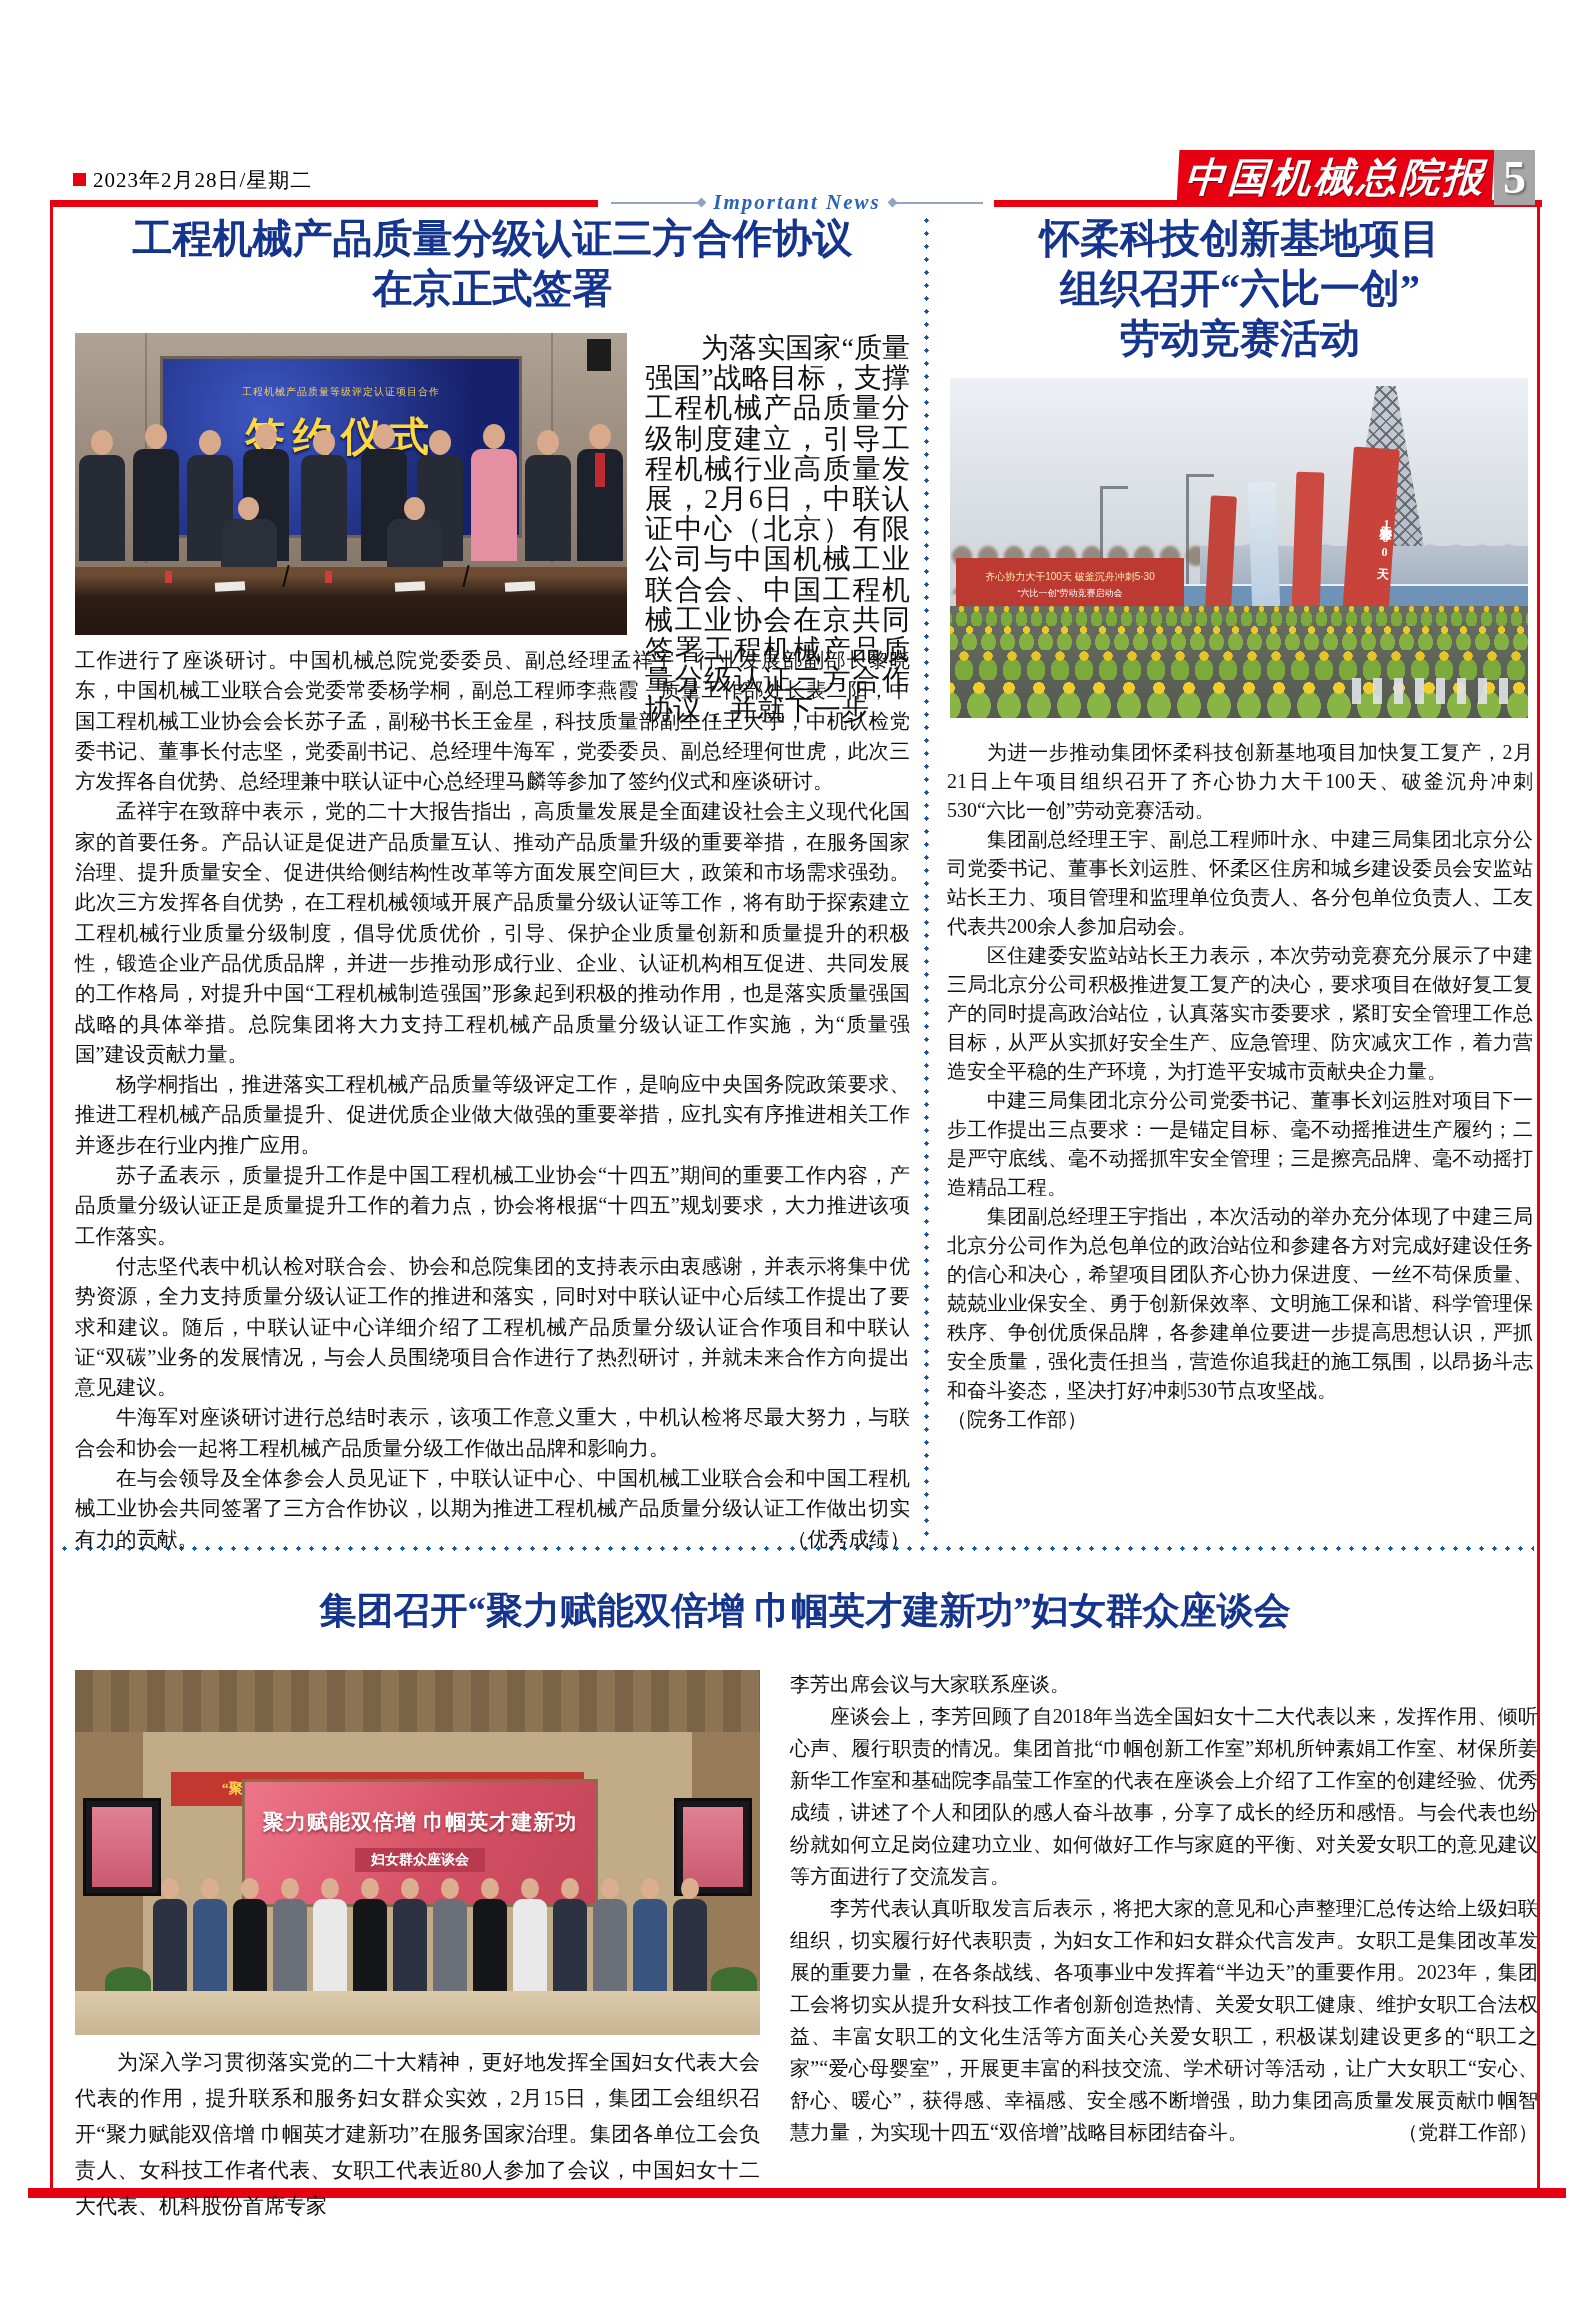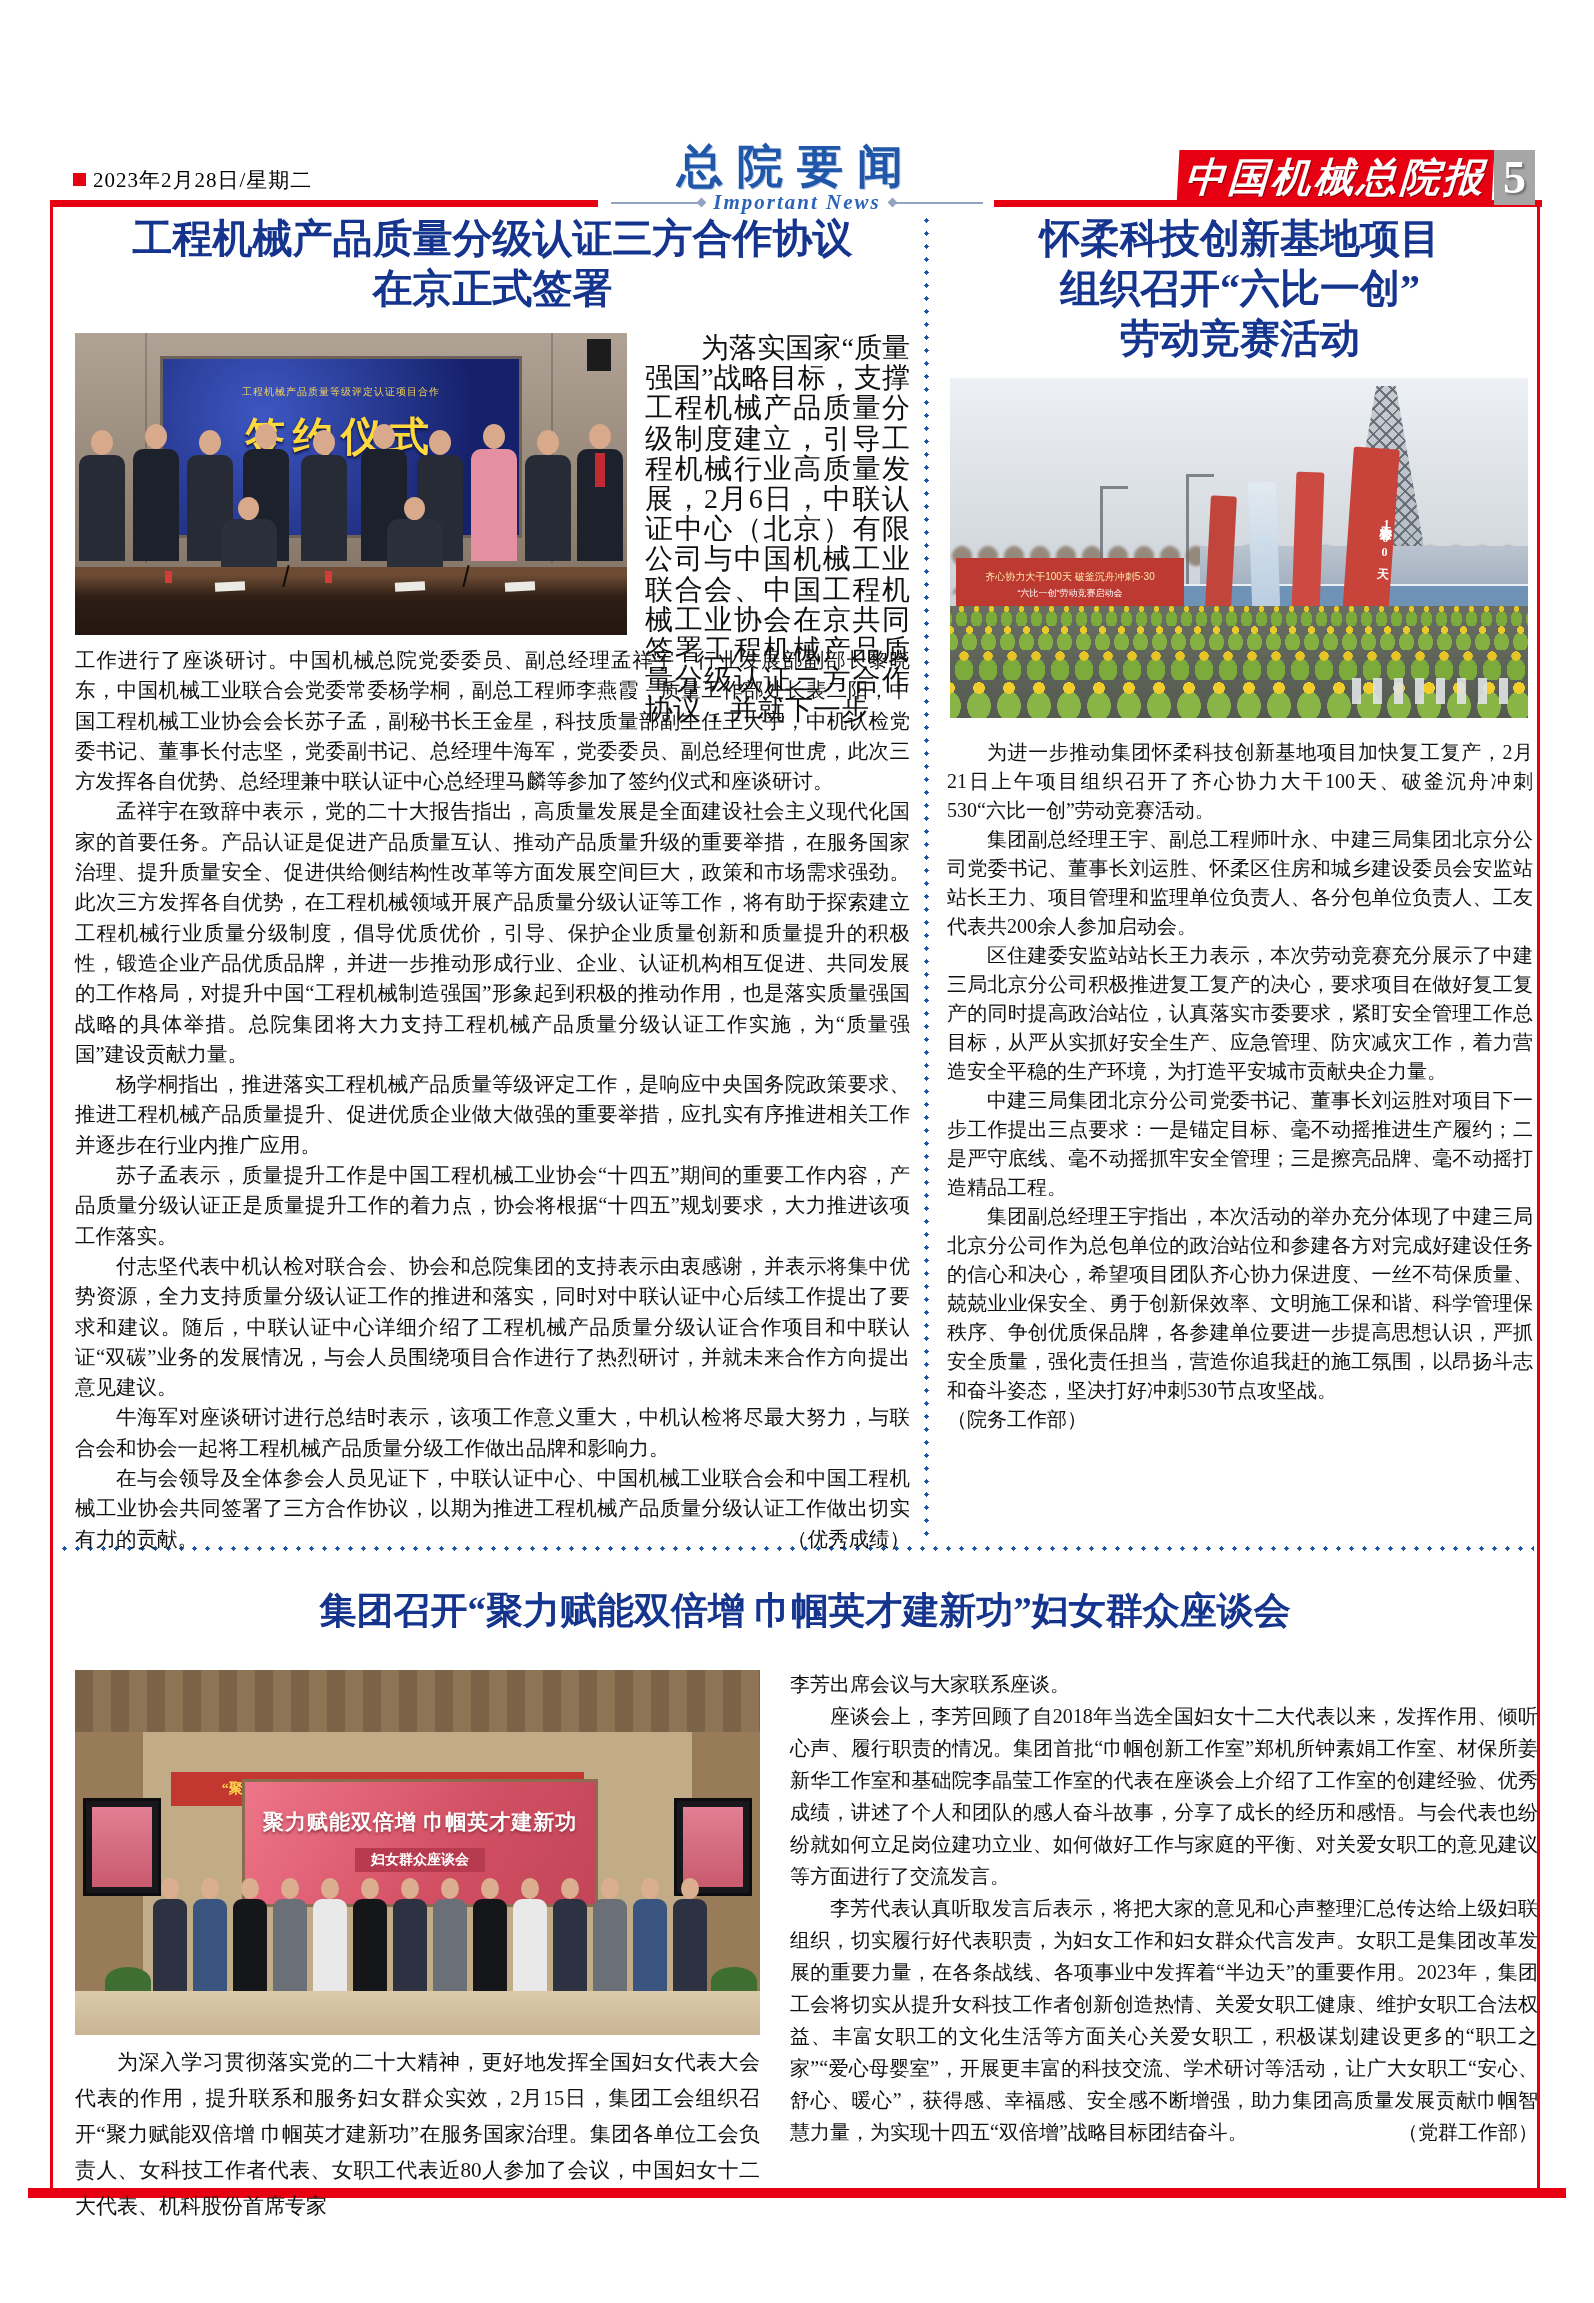--- a/index.html
+++ b/index.html
@@ -149,21 +149,20 @@
   .ph3 .floor{background:linear-gradient(#dbcaaa,#c9b493);}
 </style>
 </head>
 <body>
 
 <div class="page">
 
   <div class="abs date-line">
     <span class="date-sq"></span><span>2023年2月28日/星期二</span>
   </div>
-  <div class="abs sec-title">总院要闻</div>
   <div class="abs sub-row">
     <span class="orn orn-l">
         <i></i>
       </span>
     <span class="sec-sub">Important News</span>
     <span class="orn orn-r">
         <i></i>
       </span>
   </div>
   <div class="abs rule rule-l"></div>

